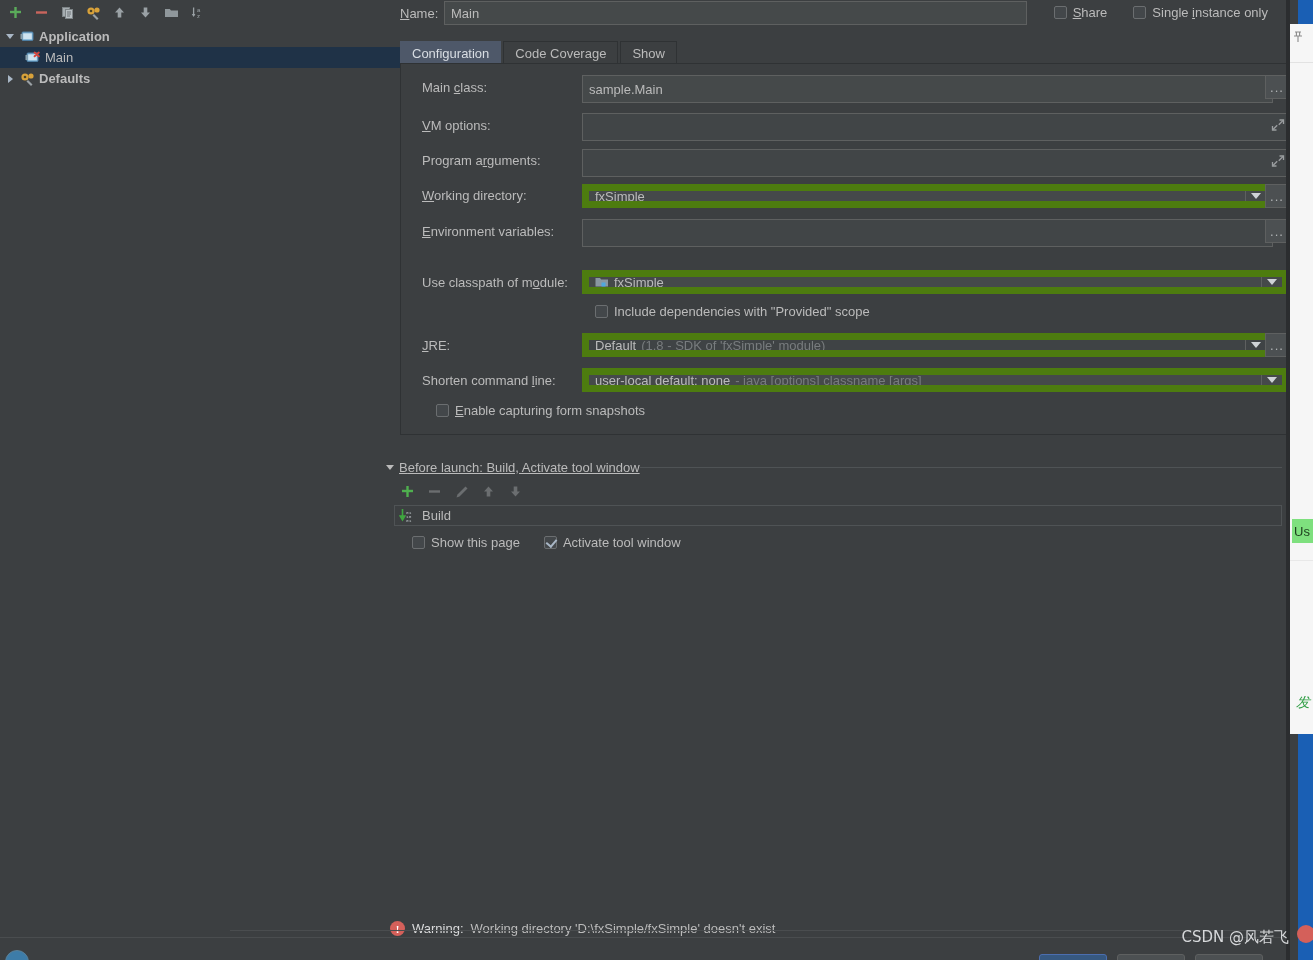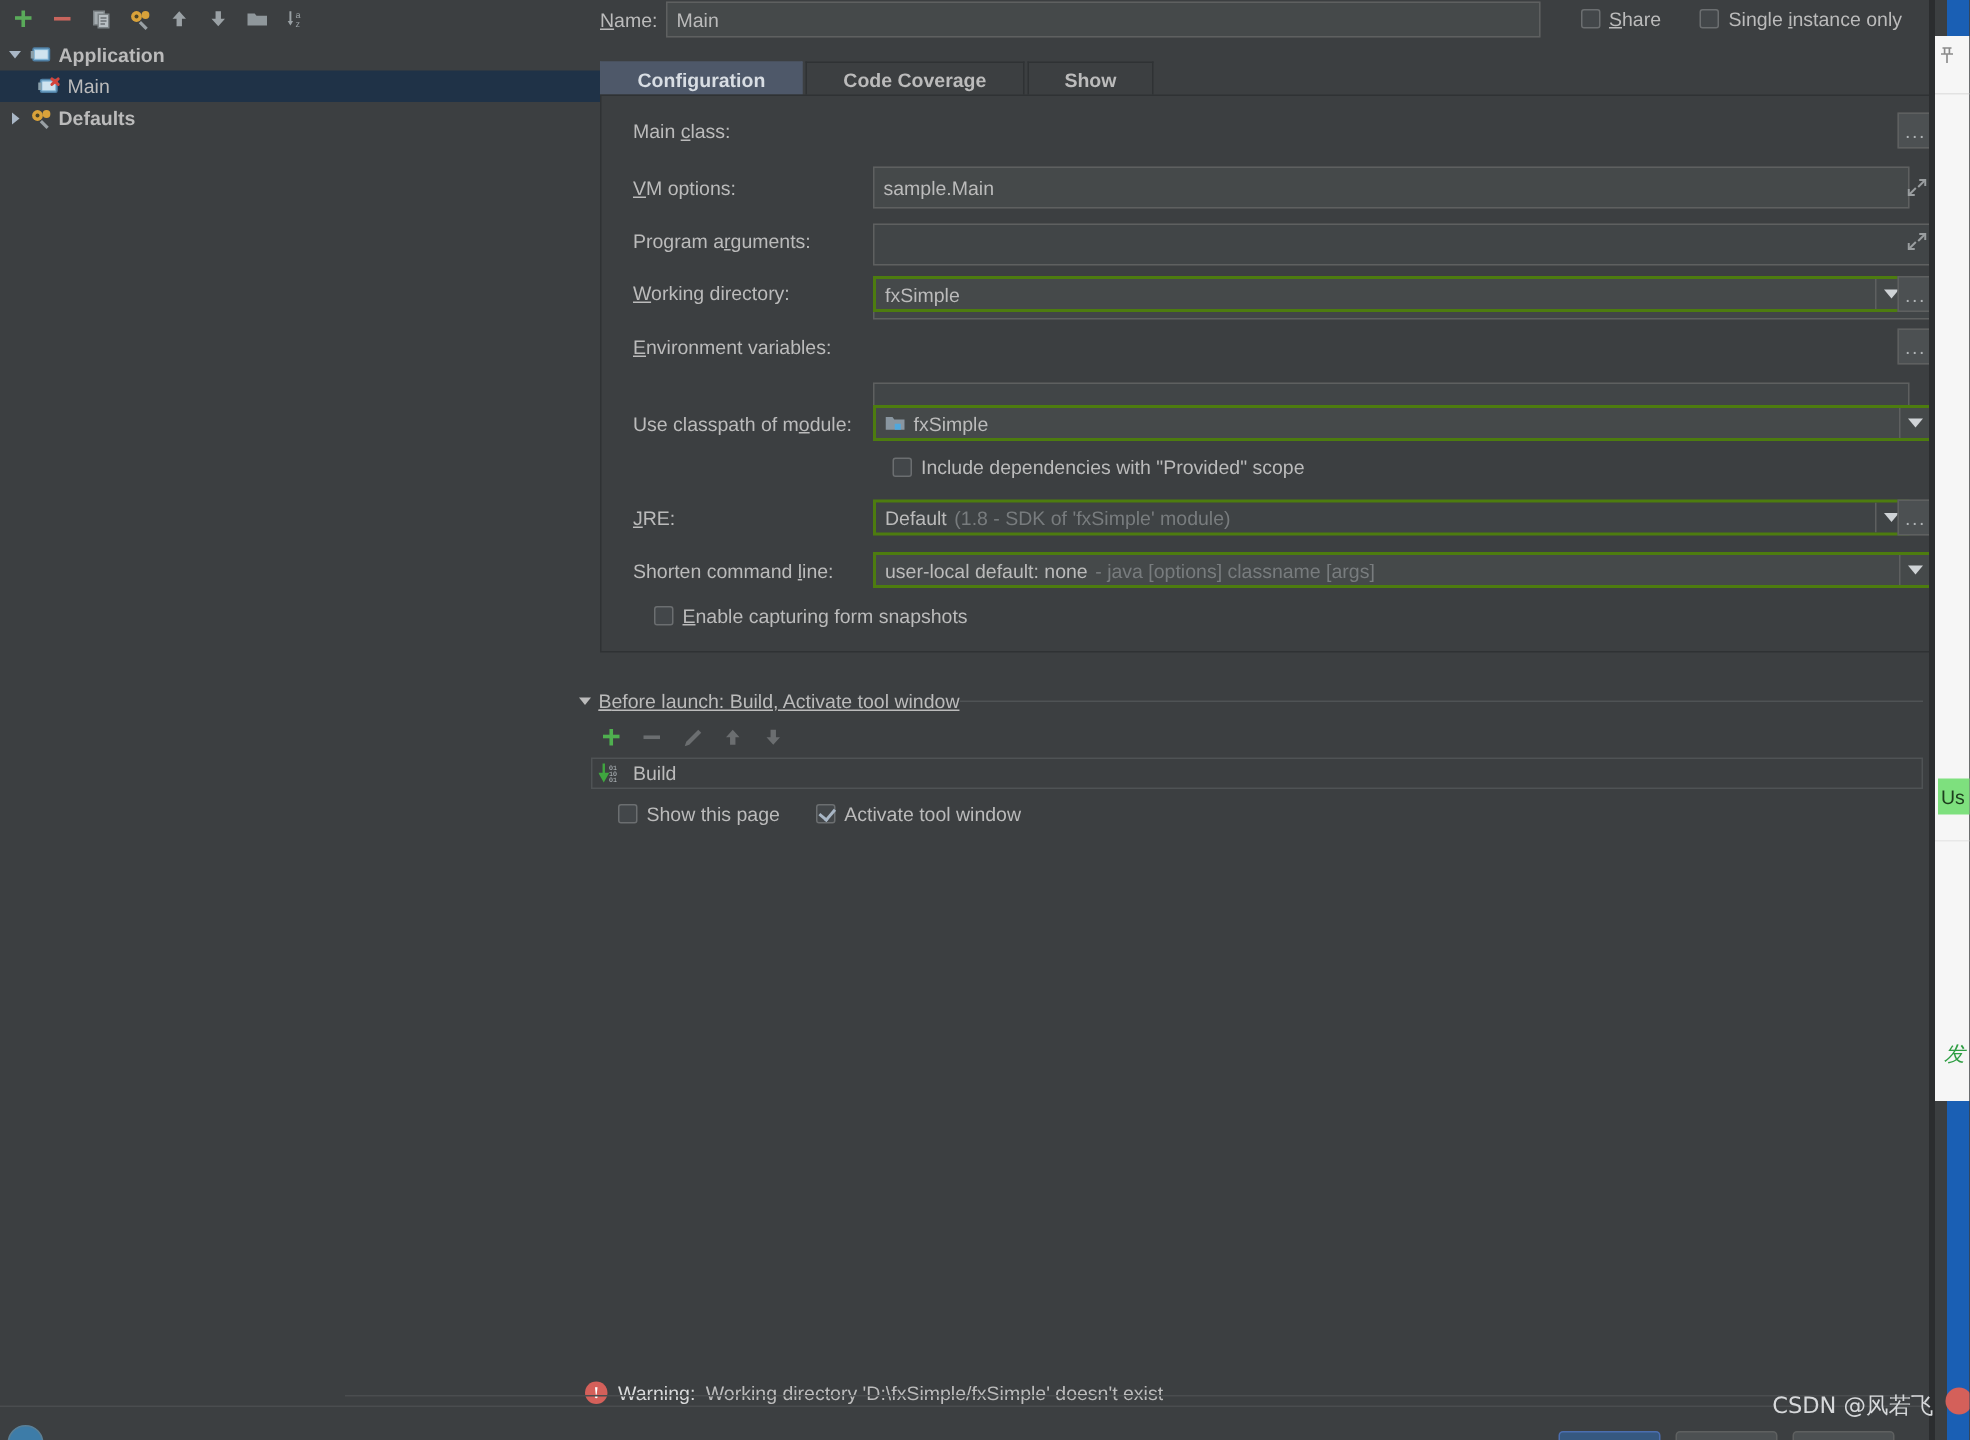--- a/index.html
+++ b/index.html
@@ -85,47 +85,46 @@
   }
   .cb-wrap { display:flex; align-items:center; gap:6px; cursor:default;padding-left:12px; }
   .cb-wrap span { color:#bbbbbb; white-space:nowrap; }
 
   
   #tabs {
     position:absolute; left:19px; top:40px; height:24px;
     display:flex; align-items:flex-end;
   }
   .tab {
-    height:23px; padding:0 24px; display:flex; align-items:center;
+    height:23px; padding:0 11px; display:flex; align-items:center;
     font-size:13px; color:#bbbbbb; cursor:default;
     border:1px solid #2f3234; border-bottom:none; background:#3c3f41;
     margin-right:2px;
-    font-weight:bold;
   }
   .tab.active { background:#4e5869; border-color:#4e5869; color:#d8dde3; }
 
   
   #config-panel {
     position:absolute; left:19px; top:63px; width:900px; height:372px;
     border:1px solid #2f3234; background:#3c3f41;
   }
   .form-row {
     position:absolute; left:0; height:26px; display:flex; align-items:center;
   }
   .lbl-col { position:absolute; left:21px; }
 
   .txtfield {
     position:absolute; background:#45494a; border:1px solid #5e6060;
     color:#bbbbbb; font-family:"Liberation Sans", sans-serif; font-size:13px;
     padding:0 6px; outline:none; height:28px; line-height:22px;
-    white-space:nowrap; overflow:hidden;margin-top:36px;
+    white-space:nowrap; overflow:hidden;
   }
   .txtfield.empty { background:#414547; }
   .combo {
-    position:absolute; background:#45494a; border:2px solid #4d7c0f;
+    position:absolute; background:#45494a; border:7px solid #4d7c0f;
     height:24px; display:flex; align-items:center; overflow:hidden;
   }
   .combo .combo-text {
     flex:1 1 auto; padding:0 6px; color:#bbbbbb; font-size:13px;
     white-space:nowrap; overflow:hidden; display:flex; align-items:center; gap:5px;
   }
   .combo .arrow-box {
     width:21px; height:100%; border-left:1px solid #5e6060;
     display:flex; align-items:center; justify-content:center; flex:0 0 auto;
   }

